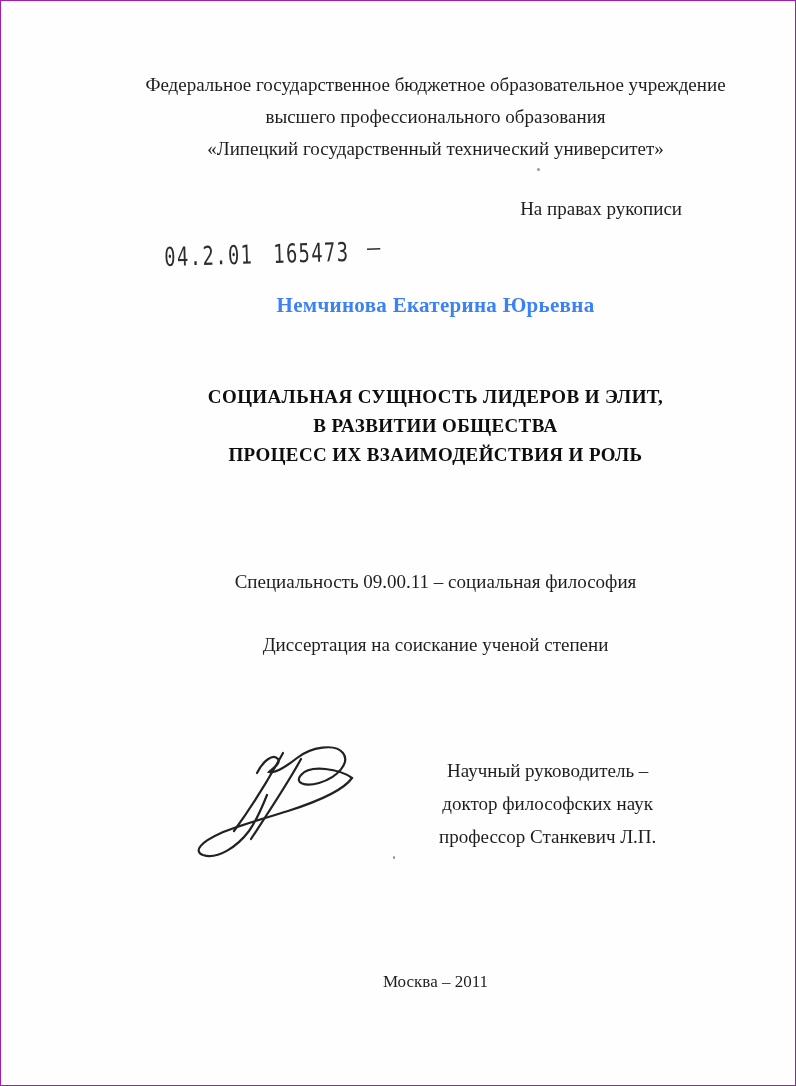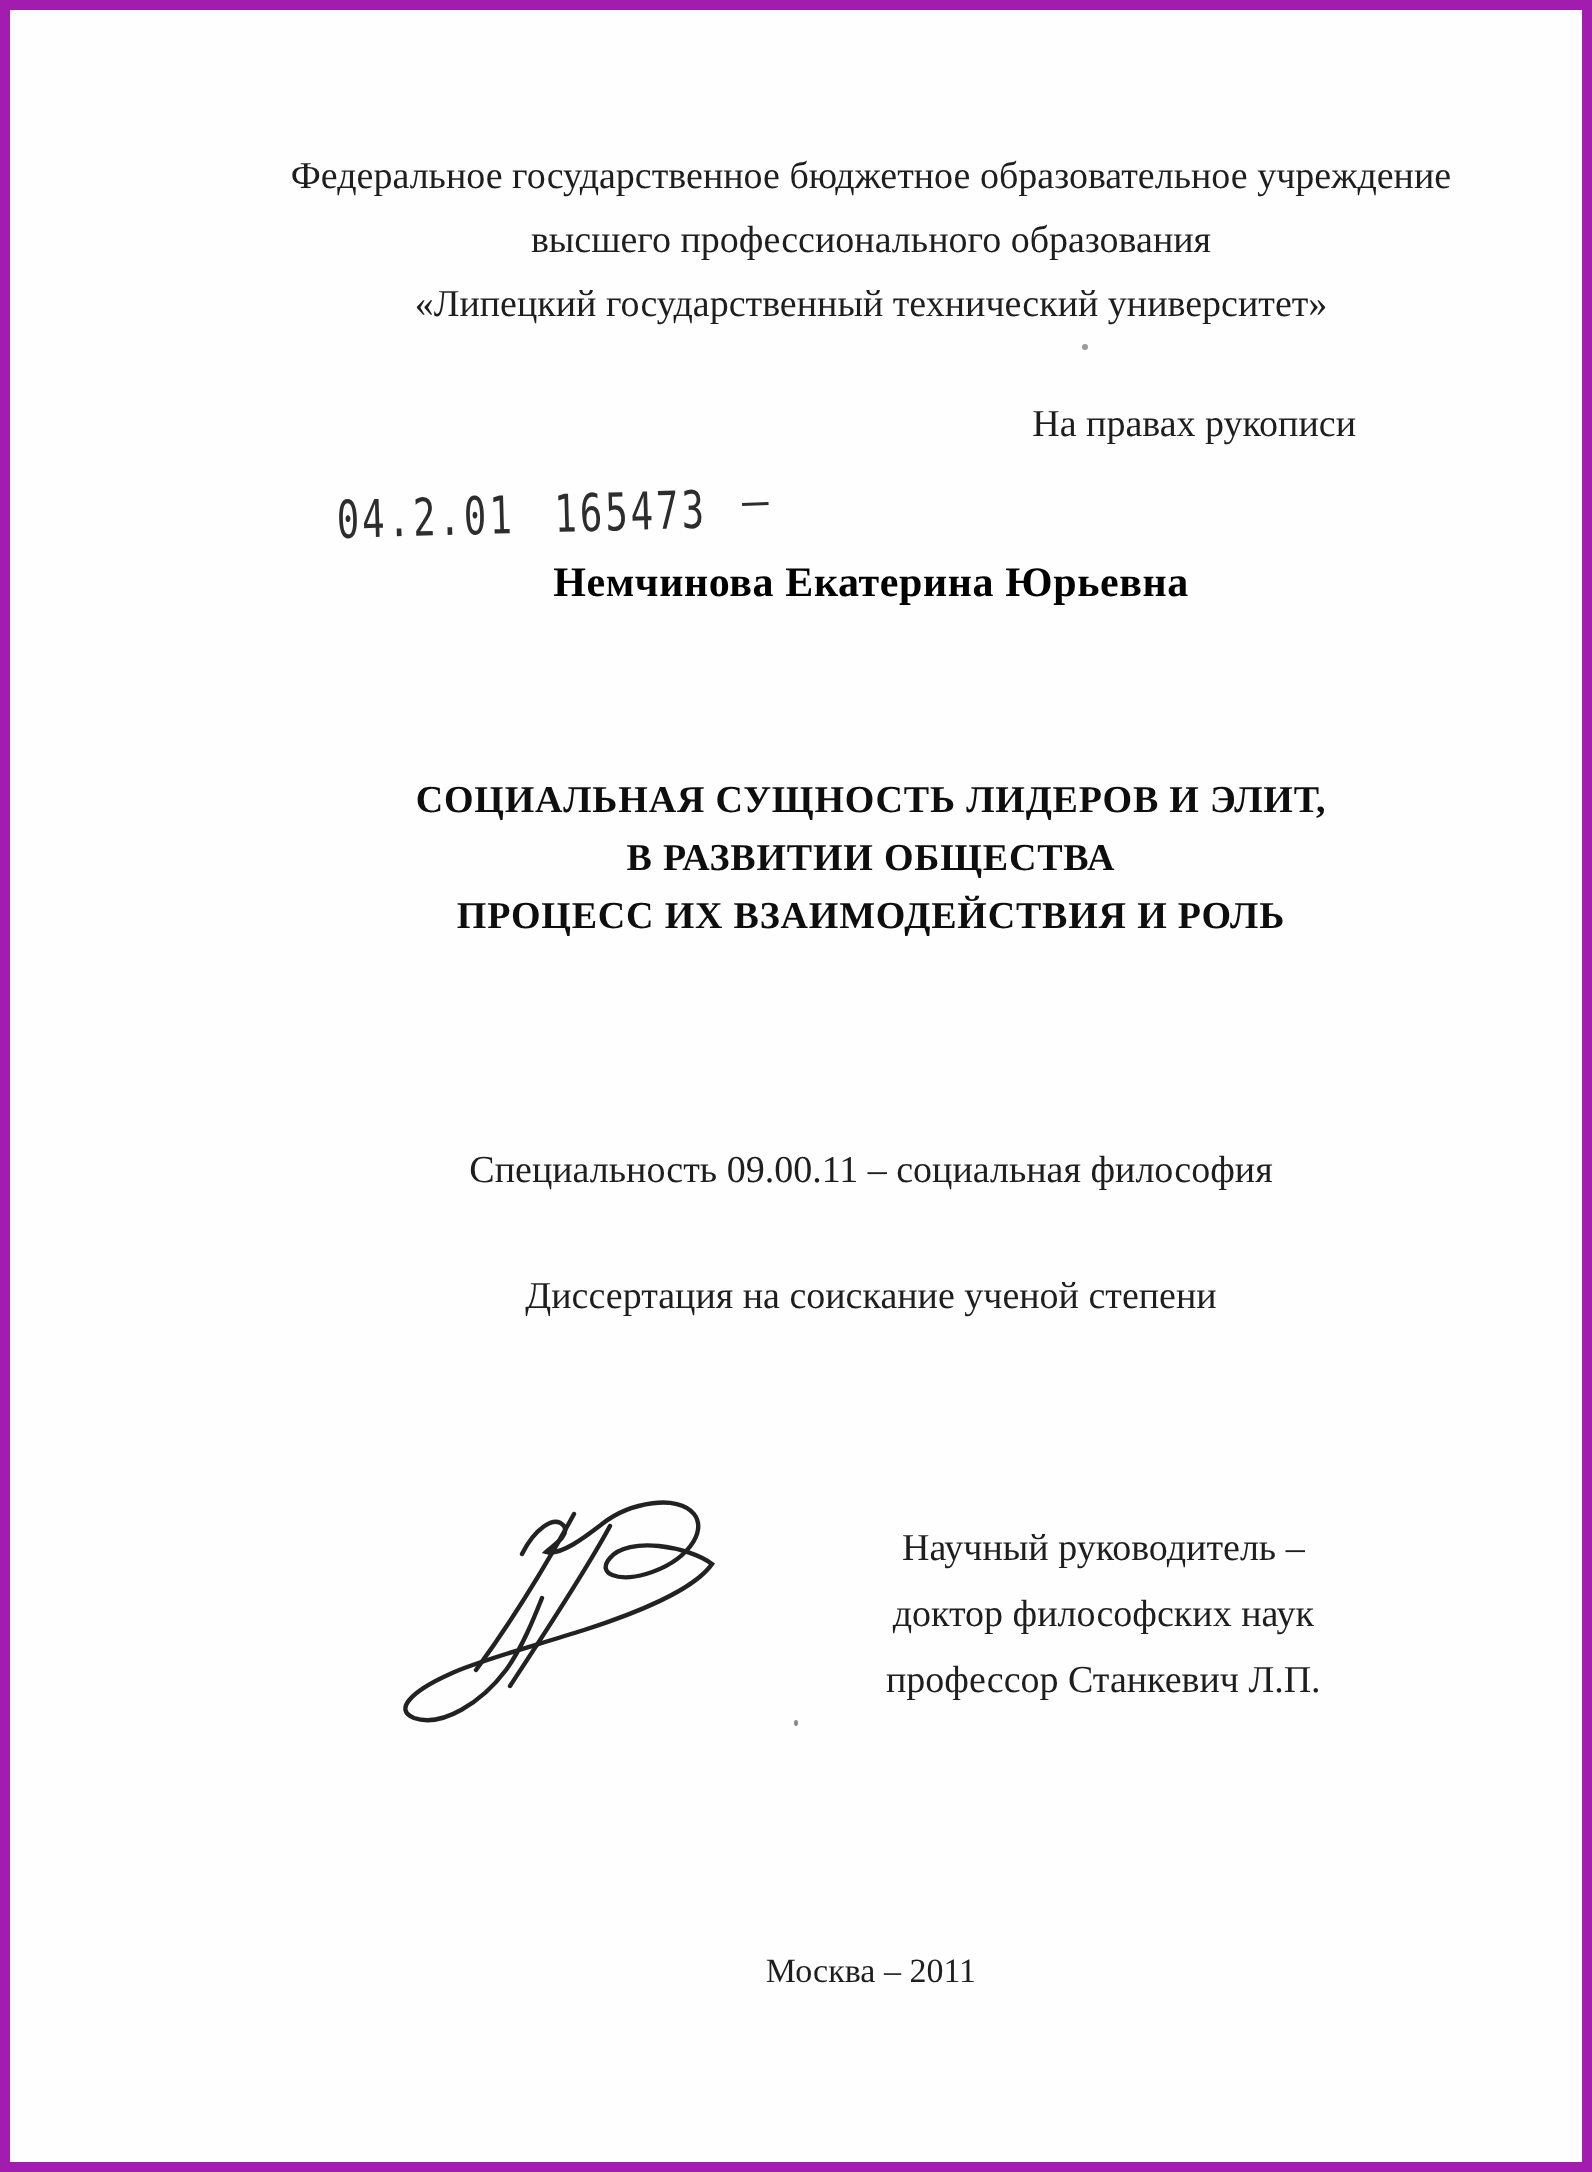--- a/index.html
+++ b/index.html
@@ -2,21 +2,21 @@
 <html><head>
 <meta charset="utf-8">
 <style>
   html, body { margin: 0; padding: 0; background: #ffffff; }
   .page {
     position: relative;
     width: 796px;
     height: 1086px;
     box-sizing: border-box;
     background: #fefefe;
-    border: 5px solid #a21caf;
+    border: 1px solid #a21caf;
     font-family: "Liberation Serif", serif;
     color: #1e1e1e;
     overflow: hidden;
   }
   .centered-block {
     position: absolute;
     left: 135px;
     right: 60px;
     text-align: center;
   }
@@ -50,24 +50,24 @@
   .stamp-mark {
     position: absolute;
     left: 366px;
     top: 234px;
     font-family: "DejaVu Sans Mono", monospace;
     font-size: 22px;
     color: #2d2d2d;
     transform: rotate(-2deg);
   }
   .author-name {
-    top: 274px;
+    top: 292px;
     font-size: 21px;
     font-weight: bold;
-    color: #000000;
+    color: #3b82f6;
     letter-spacing: 0.3px;
   }
   .thesis-title {
     top: 381px;
     font-size: 19px;
     font-weight: bold;
     line-height: 29px;
     color: #0e0e0e;
     letter-spacing: 0.4px;
   }

